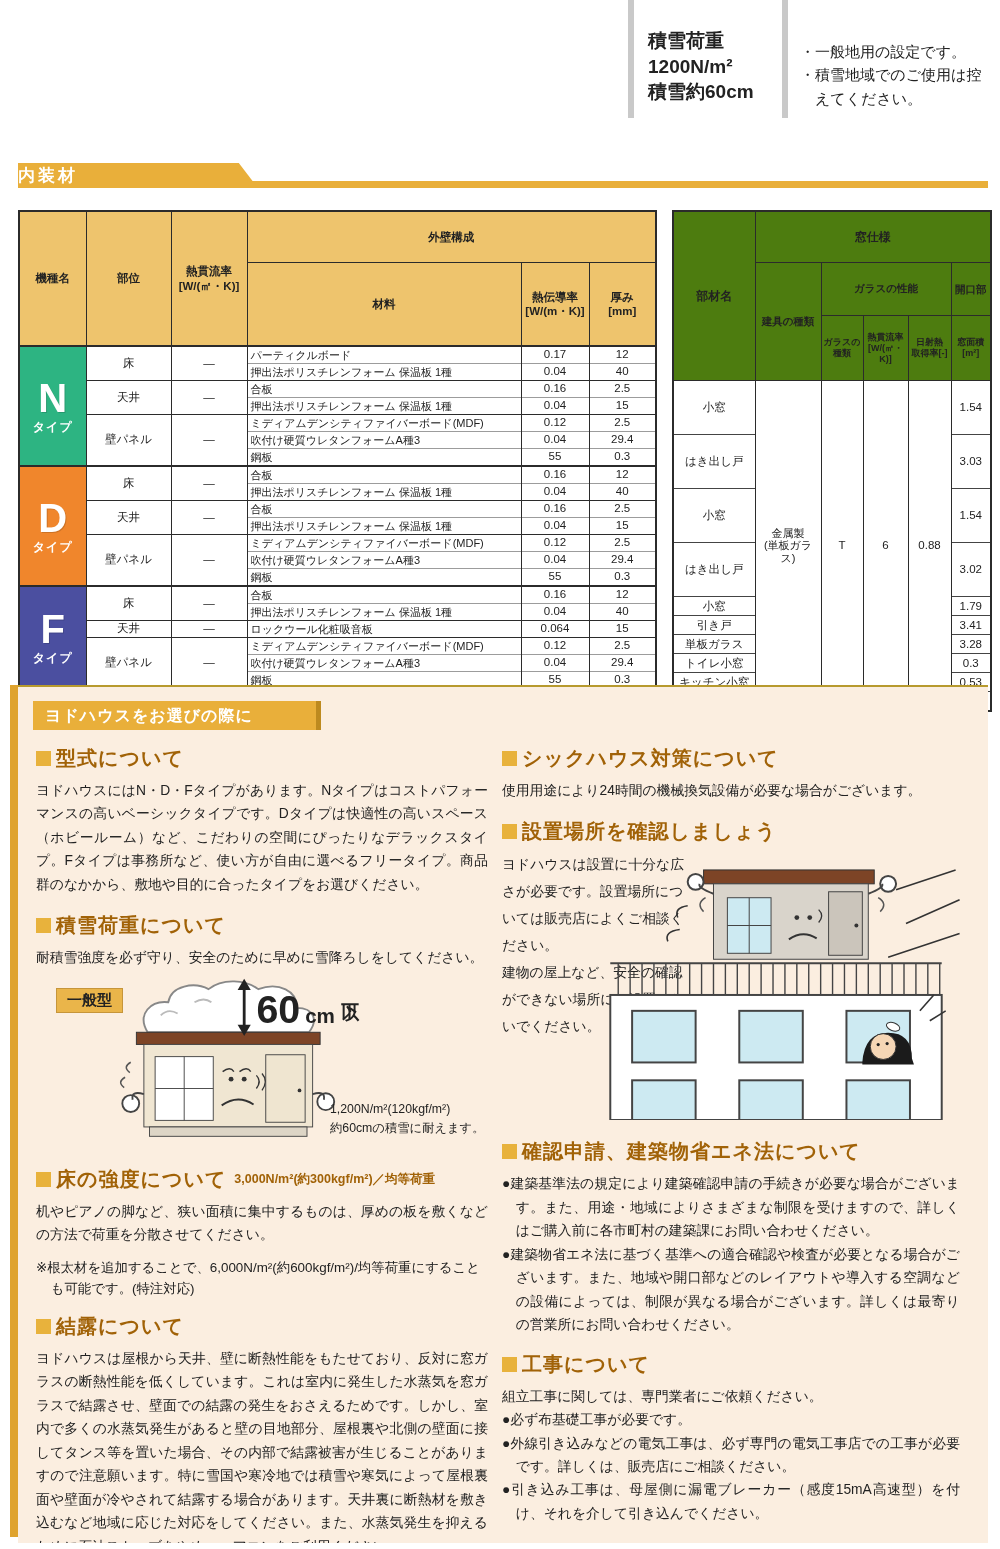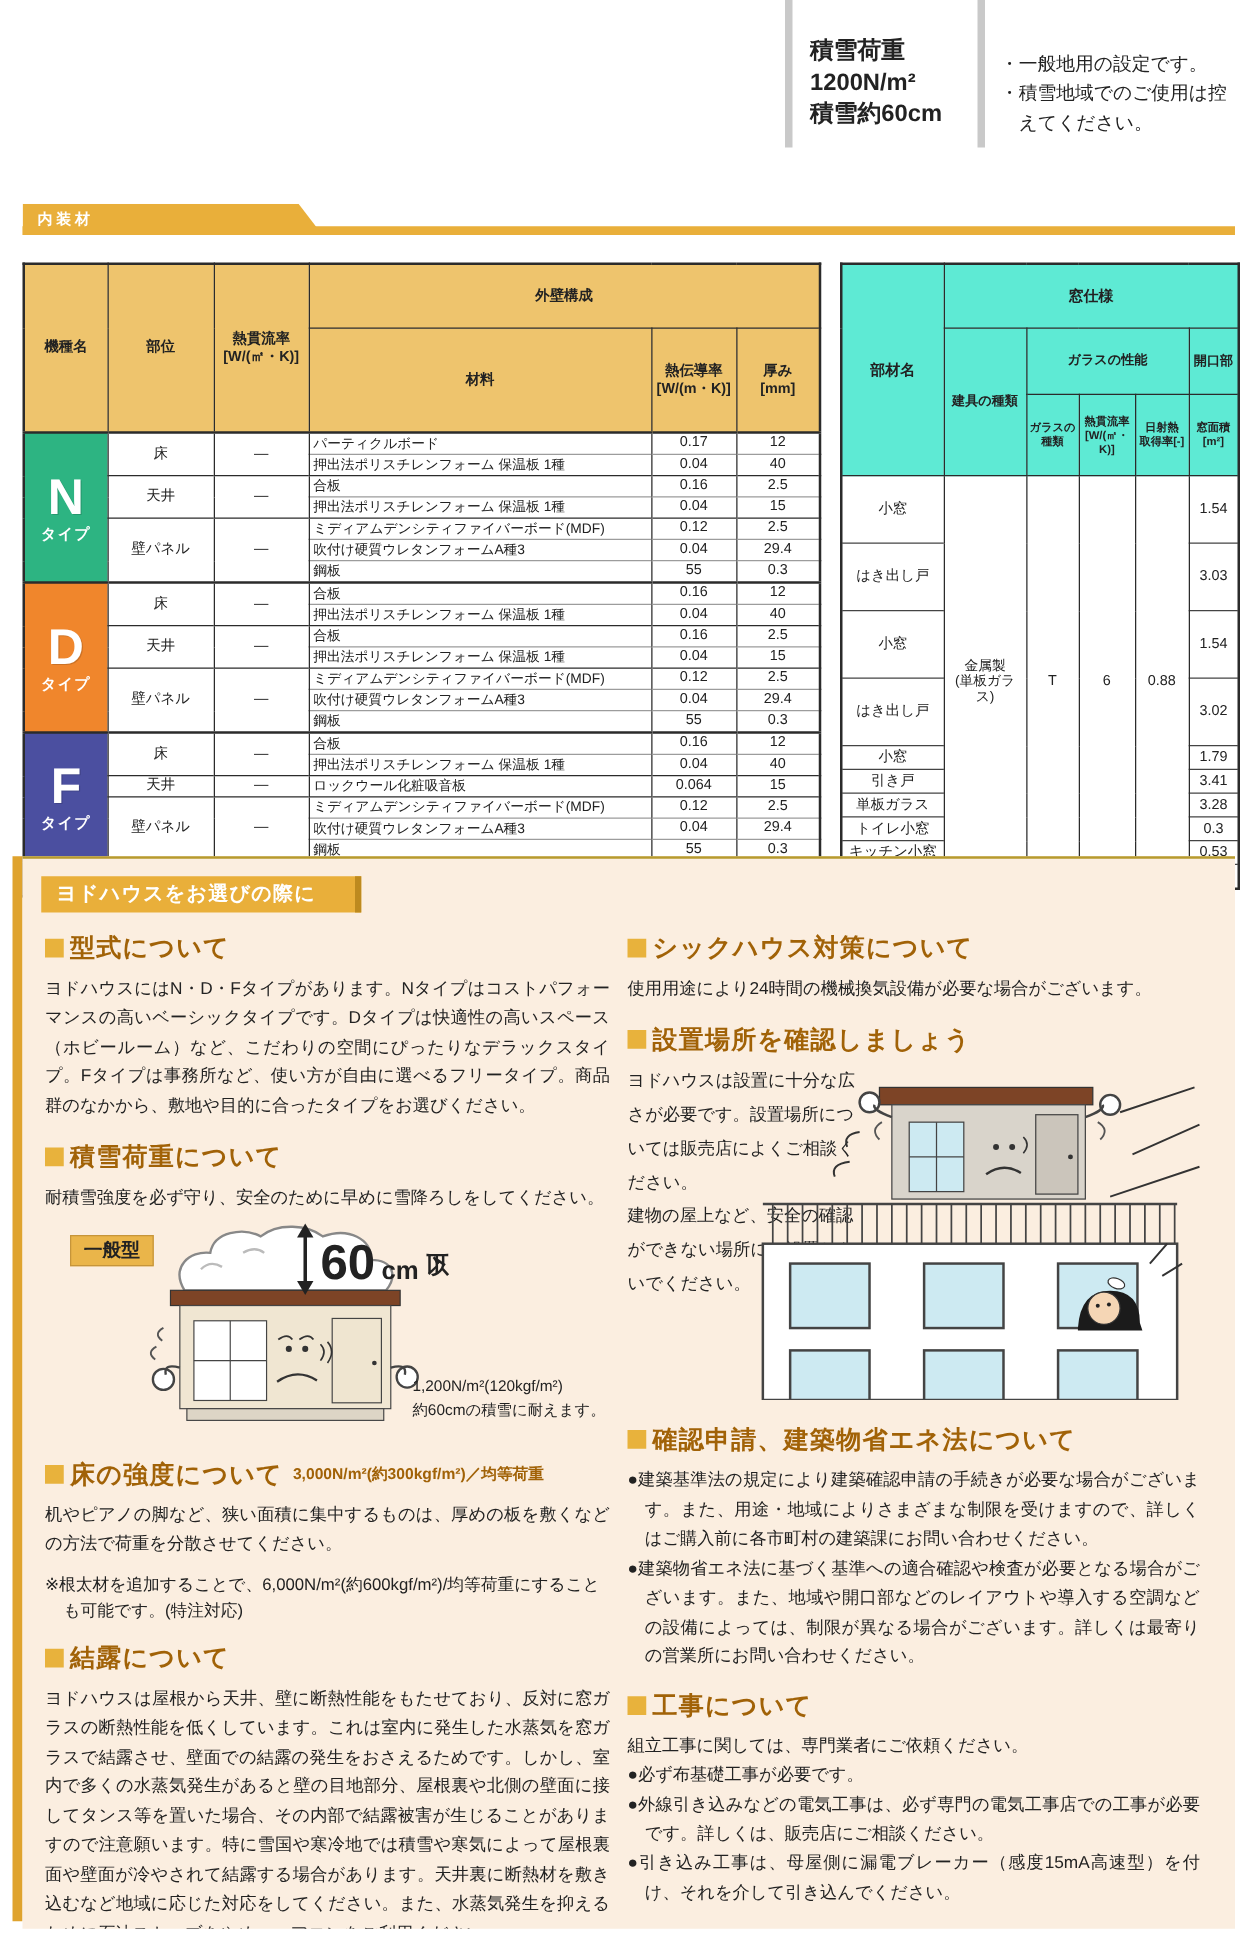--- a/index.html
+++ b/index.html
@@ -11,22 +11,22 @@
   #top-left{left:628px;top:0;width:152px;height:118px;border-left:6px solid #c9c9c9;
             box-sizing:border-box;padding:28px 0 0 14px;font-weight:bold;font-size:19px;
             line-height:1.35;white-space:pre-line}
   #top-right{left:782px;top:0;width:216px;height:118px;border-left:6px solid #c9c9c9;
              box-sizing:border-box;padding:40px 0 0 12px;font-size:15px;line-height:1.55;white-space:pre-line}
 
   
   #naisozai-strip{left:18px;top:181px;width:970px;height:7px;background:#e9af3a}
   #naisozai-tab{left:18px;top:163px;width:240px;height:25px;background:#e9af3a;
                 clip-path:polygon(0 0,92% 0,100% 100%,0 100%);
-                color:#fff;font-weight:bold;font-size:12px;line-height:25px;
-                padding-left:12px;box-sizing:border-box;letter-spacing:3px}
+                color:#fff;font-weight:bold;font-size:17px;line-height:25px;
+                padding-left:0;box-sizing:border-box;letter-spacing:3px}
 
   
   table{border-collapse:collapse;table-layout:fixed;position:absolute}
   th{border:1px solid #2b2b2b;font-weight:bold;padding:16px 1px;white-space:pre-line;
      line-height:1.25;text-align:center}
   td{border-left:1px solid #2b2b2b;border-right:1px solid #2b2b2b;padding:0 3px;
      white-space:pre-line;text-align:center;line-height:1.15}
 
   
   #materials-table{left:18px;top:210px;width:637px;border:2px solid #2b2b2b;font-size:11.5px}
@@ -38,36 +38,36 @@
   tr.group-start td{border-top:2px solid #2b2b2b}
   tr.part-start td{border-top:1px solid #2b2b2b}
   tr.mat-row td{border-top:1px solid #9c9c9c}
   .type-cell{color:#fff;font-weight:bold;vertical-align:middle}
   .type-letter{font-size:40px;line-height:1;text-shadow:1px 1px 0 rgba(0,0,0,.15)}
   .type-suffix{font-size:12px;margin-top:3px;letter-spacing:1px}
   .type-plain{color:#222;font-weight:normal;background:#fff;font-size:11.5px}
 
   
   #window-table{left:672px;top:210px;width:318px;border:2px solid #2b2b2b;font-size:11.5px}
-  #window-table th{background:#5eead4}
+  #window-table th{background:#4d7c0f}
   #window-table th.small{font-size:9px;line-height:1.2}
   #window-table thead tr.r1 th{height:18px;font-size:12px}
   #window-table thead tr.r2 th{height:20px;font-size:10.5px}
   #window-table thead tr.r3 th{height:32px}
   #window-table tbody tr.large{height:54px}
   #window-table tbody tr.small-row{height:19px}
   #window-table tbody td.name-cell,#window-table tbody td.area-cell{border-top:1px solid #444}
   #window-table tbody tr:first-child td{border-top:none}
   #window-table td.fitting{font-size:11px}
 
   
   #guide-bar{left:10px;top:685px;width:8px;height:852px;background:#dfa32e}
   #guide-panel{left:18px;top:685px;width:970px;height:858px;background:#fbeee0;
                border-top:2px solid #b79a2e;box-sizing:border-box;overflow:hidden}
-  #guide-banner{position:absolute;left:15px;top:14px;width:256px;height:29px;background:#e9af3a;
+  #guide-banner{position:absolute;left:15px;top:14px;width:288px;height:29px;background:#e9af3a;
                 border-right:5px solid #bd8a1f;color:#fff;font-weight:bold;font-size:16px;
                 line-height:29px;padding-left:12px;box-sizing:border-box;letter-spacing:1px}
   .col{position:absolute;top:58px}
   #col-left{left:18px;width:452px}
   #col-right{left:484px;width:458px}
   .sec-title{display:flex;align-items:center;font-size:20px;font-weight:bold;color:#a16207;
              margin:0 0 7px;letter-spacing:1px}
   .sec-title .sq{width:15px;height:15px;background:#e8b23c;margin-right:5px;flex:none}
   .sec-title .suffix{font-size:12.5px;font-weight:bold;margin-left:8px;letter-spacing:0;white-space:nowrap}
   .body-text{font-size:13.8px;line-height:1.7;margin:0 0 16px;text-align:justify}

